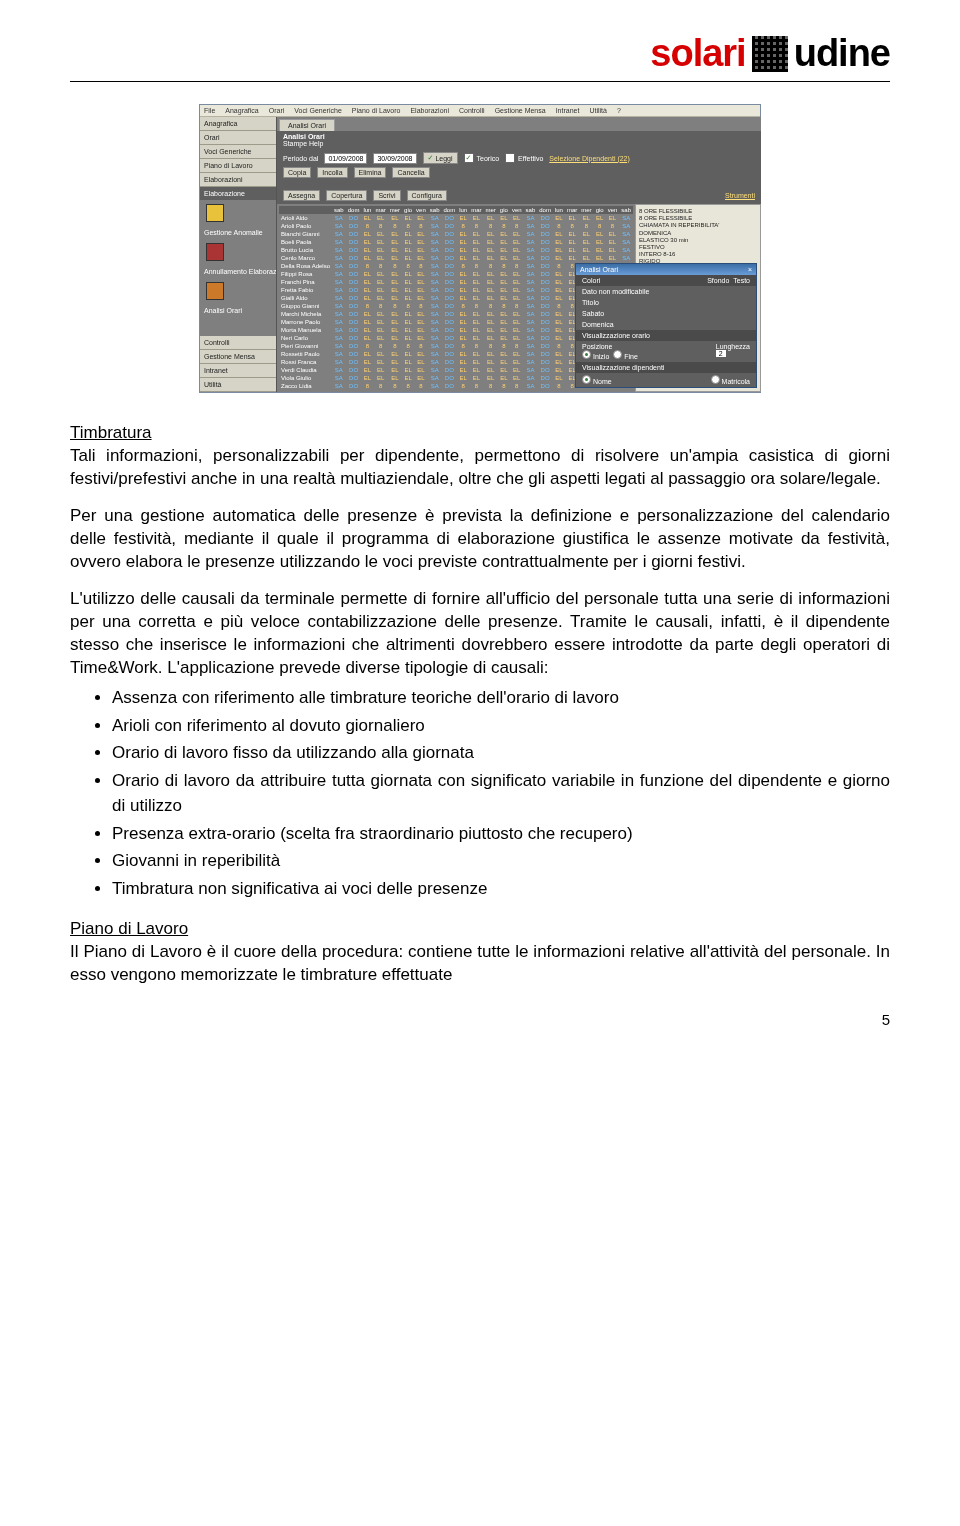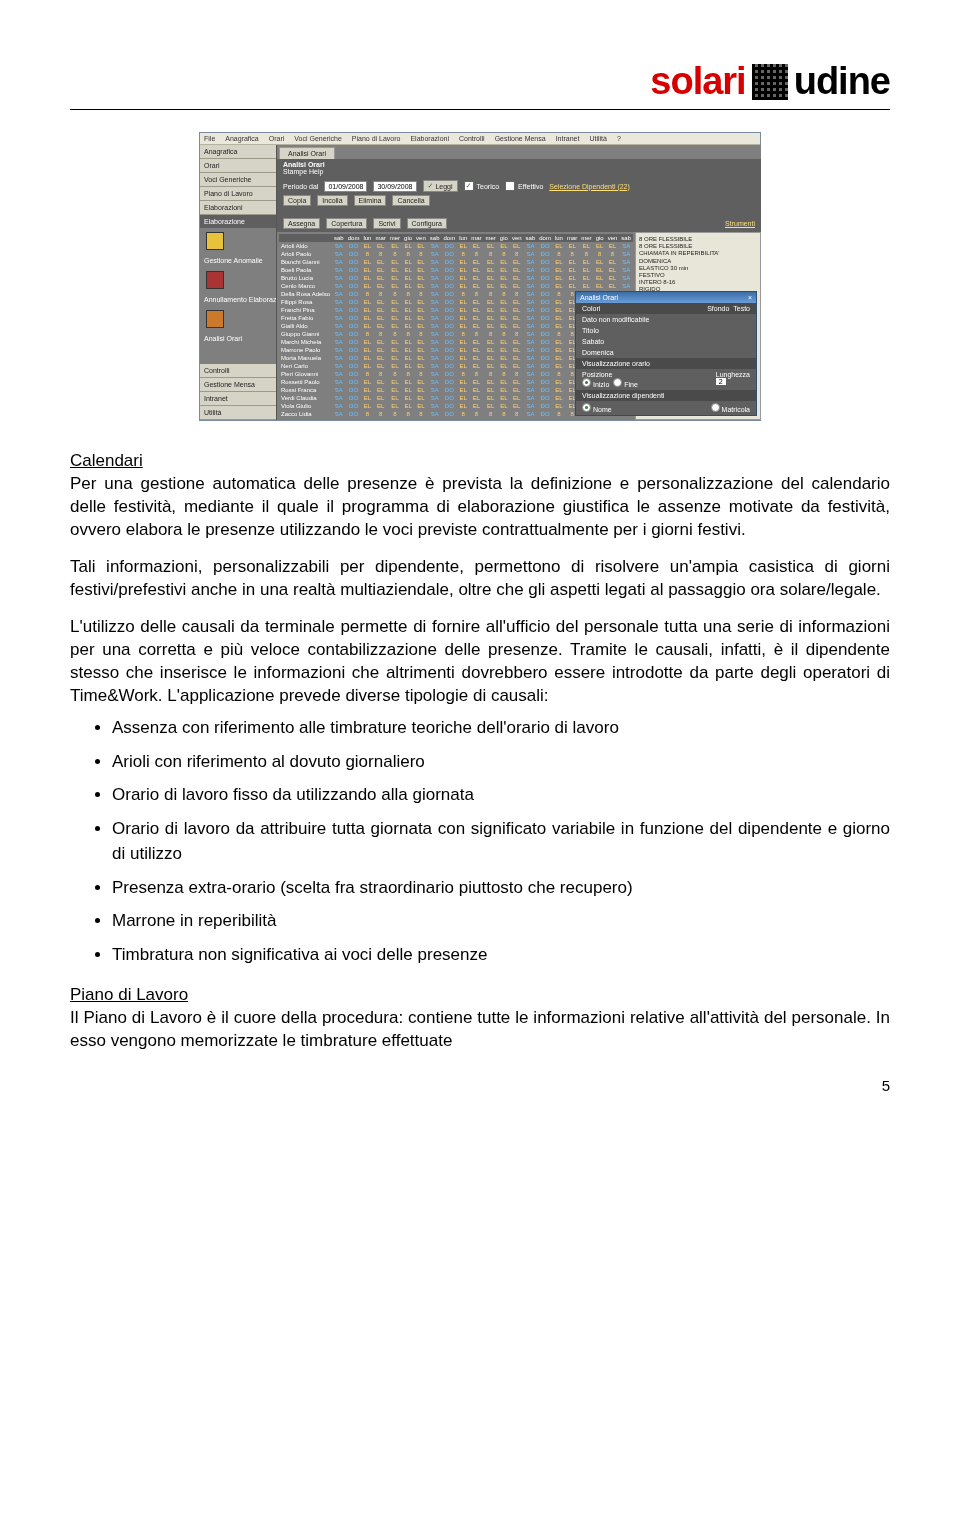--- a/index.html
+++ b/index.html
@@ -3,21 +3,21 @@
 <meta charset="utf-8">
 <style>
   body {
     margin: 0;
     font-family: Arial, Helvetica, sans-serif;
     background: #fff;
     width: 960px;
     color: #000;
   }
   .page {
-    padding: 60px 70px 40px 70px;
+    padding: 32px 70px 40px 70px;
     box-sizing: border-box;
   }
   .header {
     display: flex;
     justify-content: flex-end;
     align-items: center;
     border-bottom: 1.5px solid #000;
     padding-bottom: 6px;
     margin-bottom: 22px;
   }
@@ -216,21 +216,21 @@
     text-align: justify;
     margin: 0 0 14px 0;
   }
   ul.bullets {
     font-size: 17px;
     line-height: 1.5;
     margin: 6px 0 14px 0;
     padding-left: 42px;
     text-align: justify;
   }
-  ul.bullets li { margin-bottom: 2px; margin-top: 8px; }
+  ul.bullets li { margin-bottom: 2px; }
   .pagenum {
     text-align: right;
     font-size: 15px;
     margin-top: 24px;
   }
 </style>
 </head>
 <body>
 
 <div class="page">
@@ -959,32 +959,32 @@
           <div class="sect">Visualizzazione dipendenti</div>
           <div class="prow">
             <span><span class="radio on"></span> <span>Nome</span></span>
             <span><span class="radio"></span> <span>Matricola</span></span>
           </div>
         </div>
       </div>
     </div>
   </div>
 
-  <h3 class="sec-title">Calendari</h3>
+  <h3 class="sec-title">Timbratura</h3>
+  <p class="bodytext">Tali informazioni, personalizzabili per dipendente, permettono di risolvere un'ampia casistica di giorni festivi/prefestivi anche in una realtà multiaziendale, oltre che gli aspetti legati al passaggio ora solare/legale.</p>
   <p class="bodytext">Per una gestione automatica delle presenze è prevista la definizione e personalizzazione del calendario delle festività, mediante il quale il programma di elaborazione giustifica le assenze motivate da festività, ovvero elabora le presenze utilizzando le voci previste contrattualmente per i giorni festivi.</p>
-  <p class="bodytext">Tali informazioni, personalizzabili per dipendente, permettono di risolvere un'ampia casistica di giorni festivi/prefestivi anche in una realtà multiaziendale, oltre che gli aspetti legati al passaggio ora solare/legale.</p>
 
   <p class="bodytext" style="margin-bottom:6px">L'utilizzo delle causali da terminale permette di fornire all'ufficio del personale tutta una serie di informazioni per una corretta e più veloce contabilizzazione delle presenze. Tramite le causali, infatti, è il dipendente stesso che inserisce le informazioni che altrimenti dovrebbero essere introdotte da parte degli operatori di Time&amp;Work. L'applicazione prevede diverse tipologie di causali:</p>
   <ul class="bullets" id="bullets-list">
       <li>Assenza con riferimento alle timbrature teoriche dell'orario di lavoro</li>
       <li>Arioli con riferimento al dovuto giornaliero</li>
       <li>Orario di lavoro fisso da utilizzando alla giornata</li>
       <li>Orario di lavoro da attribuire tutta giornata con significato variabile in funzione del dipendente e giorno di utilizzo</li>
       <li>Presenza extra-orario (scelta fra straordinario piuttosto che recupero)</li>
-      <li>Marrone in reperibilità</li>
+      <li>Giovanni in reperibilità</li>
       <li>Timbratura non significativa ai voci delle presenze</li>
     </ul>
 
   <h3 class="sec-title">Piano di Lavoro</h3>
   <p class="bodytext">Il Piano di Lavoro è il cuore della procedura: contiene tutte le informazioni relative all'attività del personale. In esso vengono memorizzate le timbrature effettuate</p>
 
   <div class="pagenum">5</div>
 </div>
 
 </body></html>

